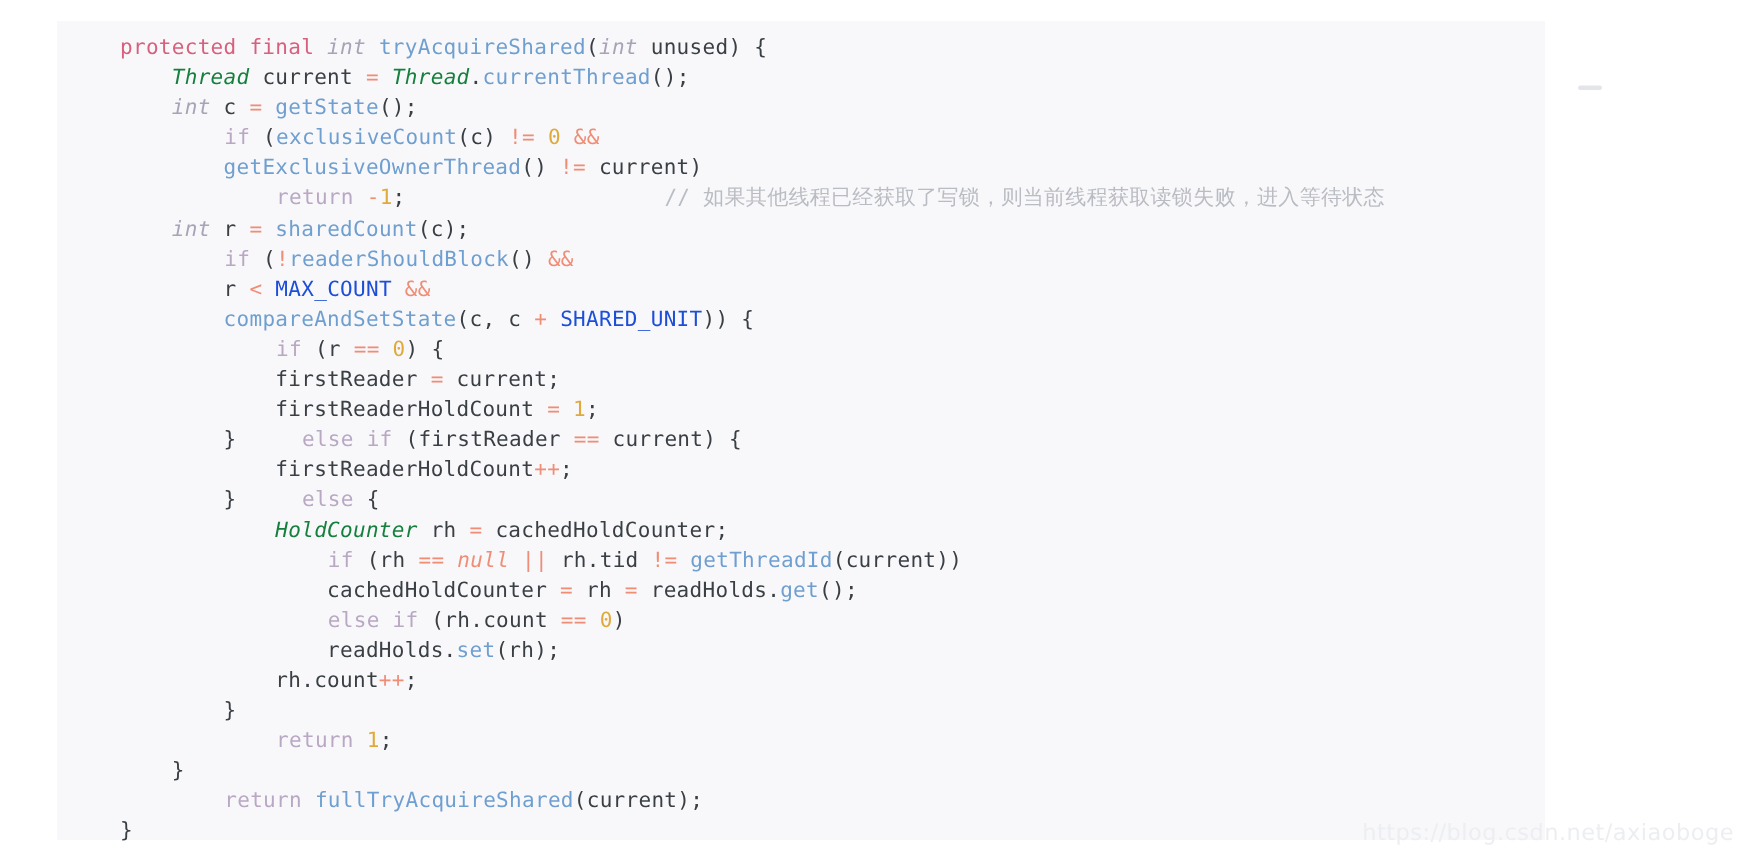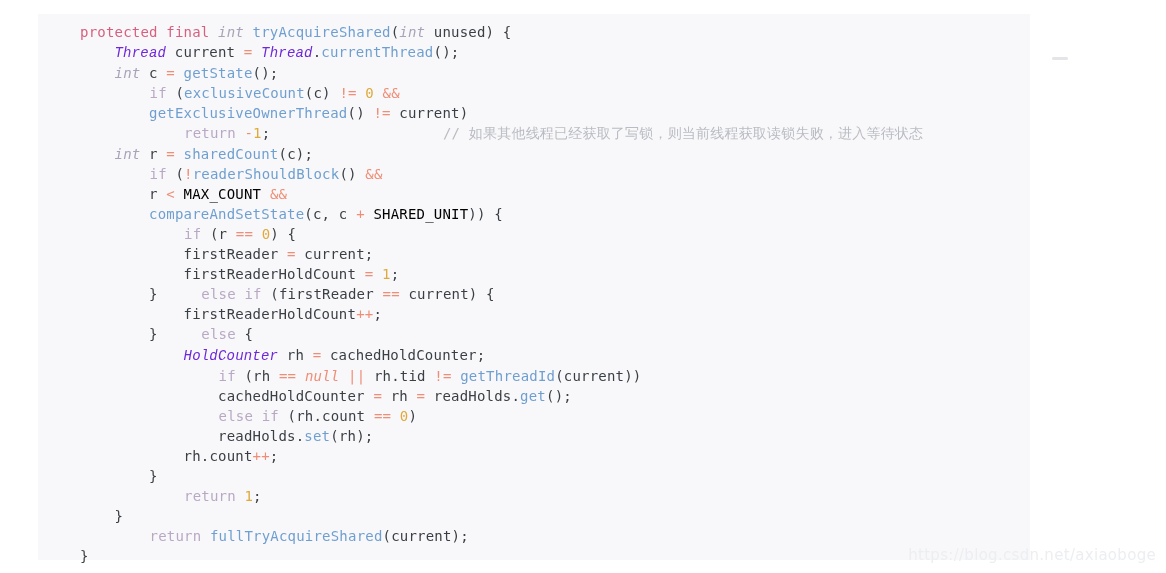--- a/index.html
+++ b/index.html
@@ -46,27 +46,27 @@
   }
 
   .code-line {
     white-space: pre;
     min-height: 20.1px;
   }
 
   
   .t-kw        { color: #d7607f; }            
   .t-type      { color: #a9a3b8; font-style: italic; }  
-  .t-cls       { color: #6d28d9; font-style: italic; font-family: Liberation Mono, monospace; }  
+  .t-cls       { color: #15803d; font-style: italic; }  
   .t-fn        { color: #6f9fd0; }            
   .t-plain     { color: #3a3f44; }            
   .t-op        { color: #ef8d76; }            
   .t-num       { color: #e0a93b; }            
   .t-ctl       { color: #b9a8c4; margin-left: 35px; }            
-  .t-const     { color: #000000; }            
+  .t-const     { color: #1d4ed8; }            
   .t-null      { color: #ef8d76; font-style: italic; margin-top: 36px; }  
   .t-cmt       { color: #b9bcc2; }
 
   
   #scroll-stub {
     position: absolute;
     left: 1014px;
     top: 43px;
     width: 16px;
     height: 3px;

